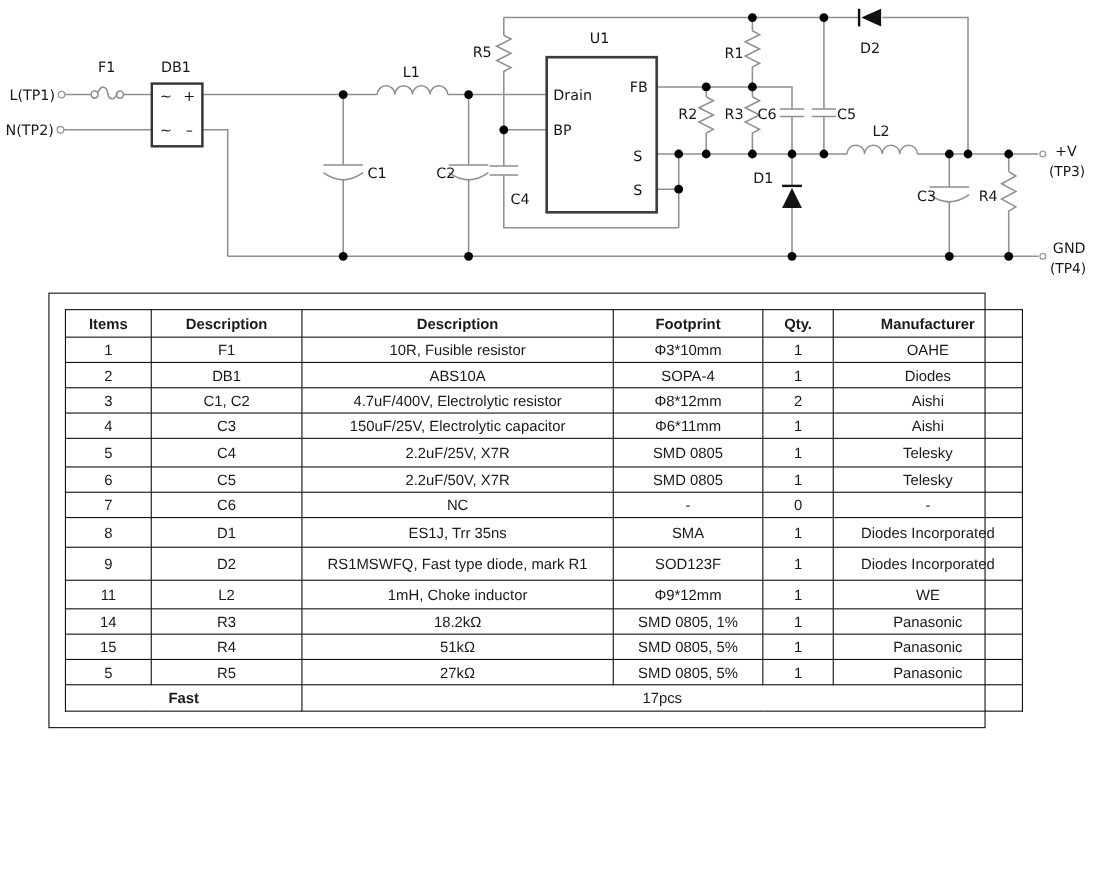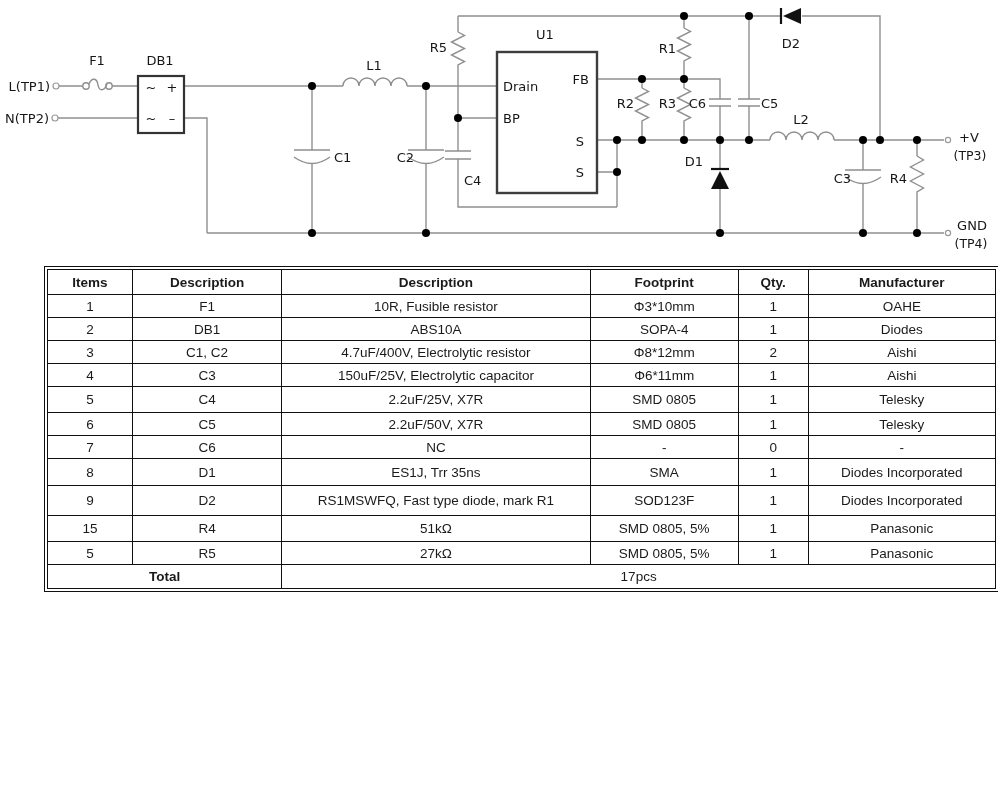--- a/index.html
+++ b/index.html
@@ -1,20 +1,20 @@
 <!DOCTYPE html>
 <html><head>
 <meta charset="utf-8">
 <style>
   html,body { margin:0; padding:0; background:#ffffff; }
   body { width:998px; height:811px; position:relative; font-family:"Liberation Sans", sans-serif; color:#1a1a1a; }
   .schematic { position:absolute; top:0; left:0; }
   svg text { font-family:"DejaVu Sans", sans-serif; font-size:13px; fill:#161616; }
   svg text.small { font-size:12.5px; }
-  .bom-wrap { position:absolute; left:44px; top:266px; width:955px; border:1.5px solid #101010; padding:2px; box-sizing:border-box; background:#fff; }
+  .bom-wrap { position:absolute; left:44px; top:266px; width:852px; border:1.5px solid #101010; padding:14px; box-sizing:border-box; background:#fff; }
   table.bom { width:100%; border-collapse:collapse; table-layout:fixed; border:1.5px solid #101010; font-size:13.5px; }
   table.bom th, table.bom td { border:1.5px solid #101010; text-align:center; vertical-align:middle; padding:2px 3px; white-space:nowrap; overflow:hidden; }
   table.bom th { font-weight:bold; }
   thead tr { height:25px; }
   tbody tr { height:23px; }
   tbody tr:nth-child(5) { height:26px; }
   tbody tr:nth-child(8) { height:27px; }
   tbody tr:nth-child(9) { height:30px; }
   tbody tr:nth-child(10) { height:26px; }
   tfoot tr { height:24px; }
@@ -236,36 +236,52 @@
         </tr>
         <tr>
           <td>9</td>
           <td>D2</td>
           <td>RS1MSWFQ, Fast type diode, mark R1</td>
           <td>SOD123F</td>
           <td>1</td>
           <td>Diodes Incorporated</td>
         </tr>
         <tr>
+          <td>11</td>
+          <td>L2</td>
+          <td>1mH, Choke inductor</td>
+          <td>Φ9*12mm</td>
+          <td>1</td>
+          <td>WE</td>
+        </tr>
+        <tr>
+          <td>14</td>
+          <td>R3</td>
+          <td>18.2kΩ</td>
+          <td>SMD 0805, 1%</td>
+          <td>1</td>
+          <td>Panasonic</td>
+        </tr>
+        <tr>
           <td>15</td>
           <td>R4</td>
           <td>51kΩ</td>
           <td>SMD 0805, 5%</td>
           <td>1</td>
           <td>Panasonic</td>
         </tr>
         <tr>
           <td>5</td>
           <td>R5</td>
           <td>27kΩ</td>
           <td>SMD 0805, 5%</td>
           <td>1</td>
           <td>Panasonic</td>
         </tr>
       </tbody>
     <tfoot>
       <tr>
-        <td class="total-label" colspan="2">Total</td>
+        <td class="total-label" colspan="2">Fast</td>
         <td colspan="4">17pcs</td>
       </tr>
     </tfoot>
   </table>
 </div>
 
 </body></html>

